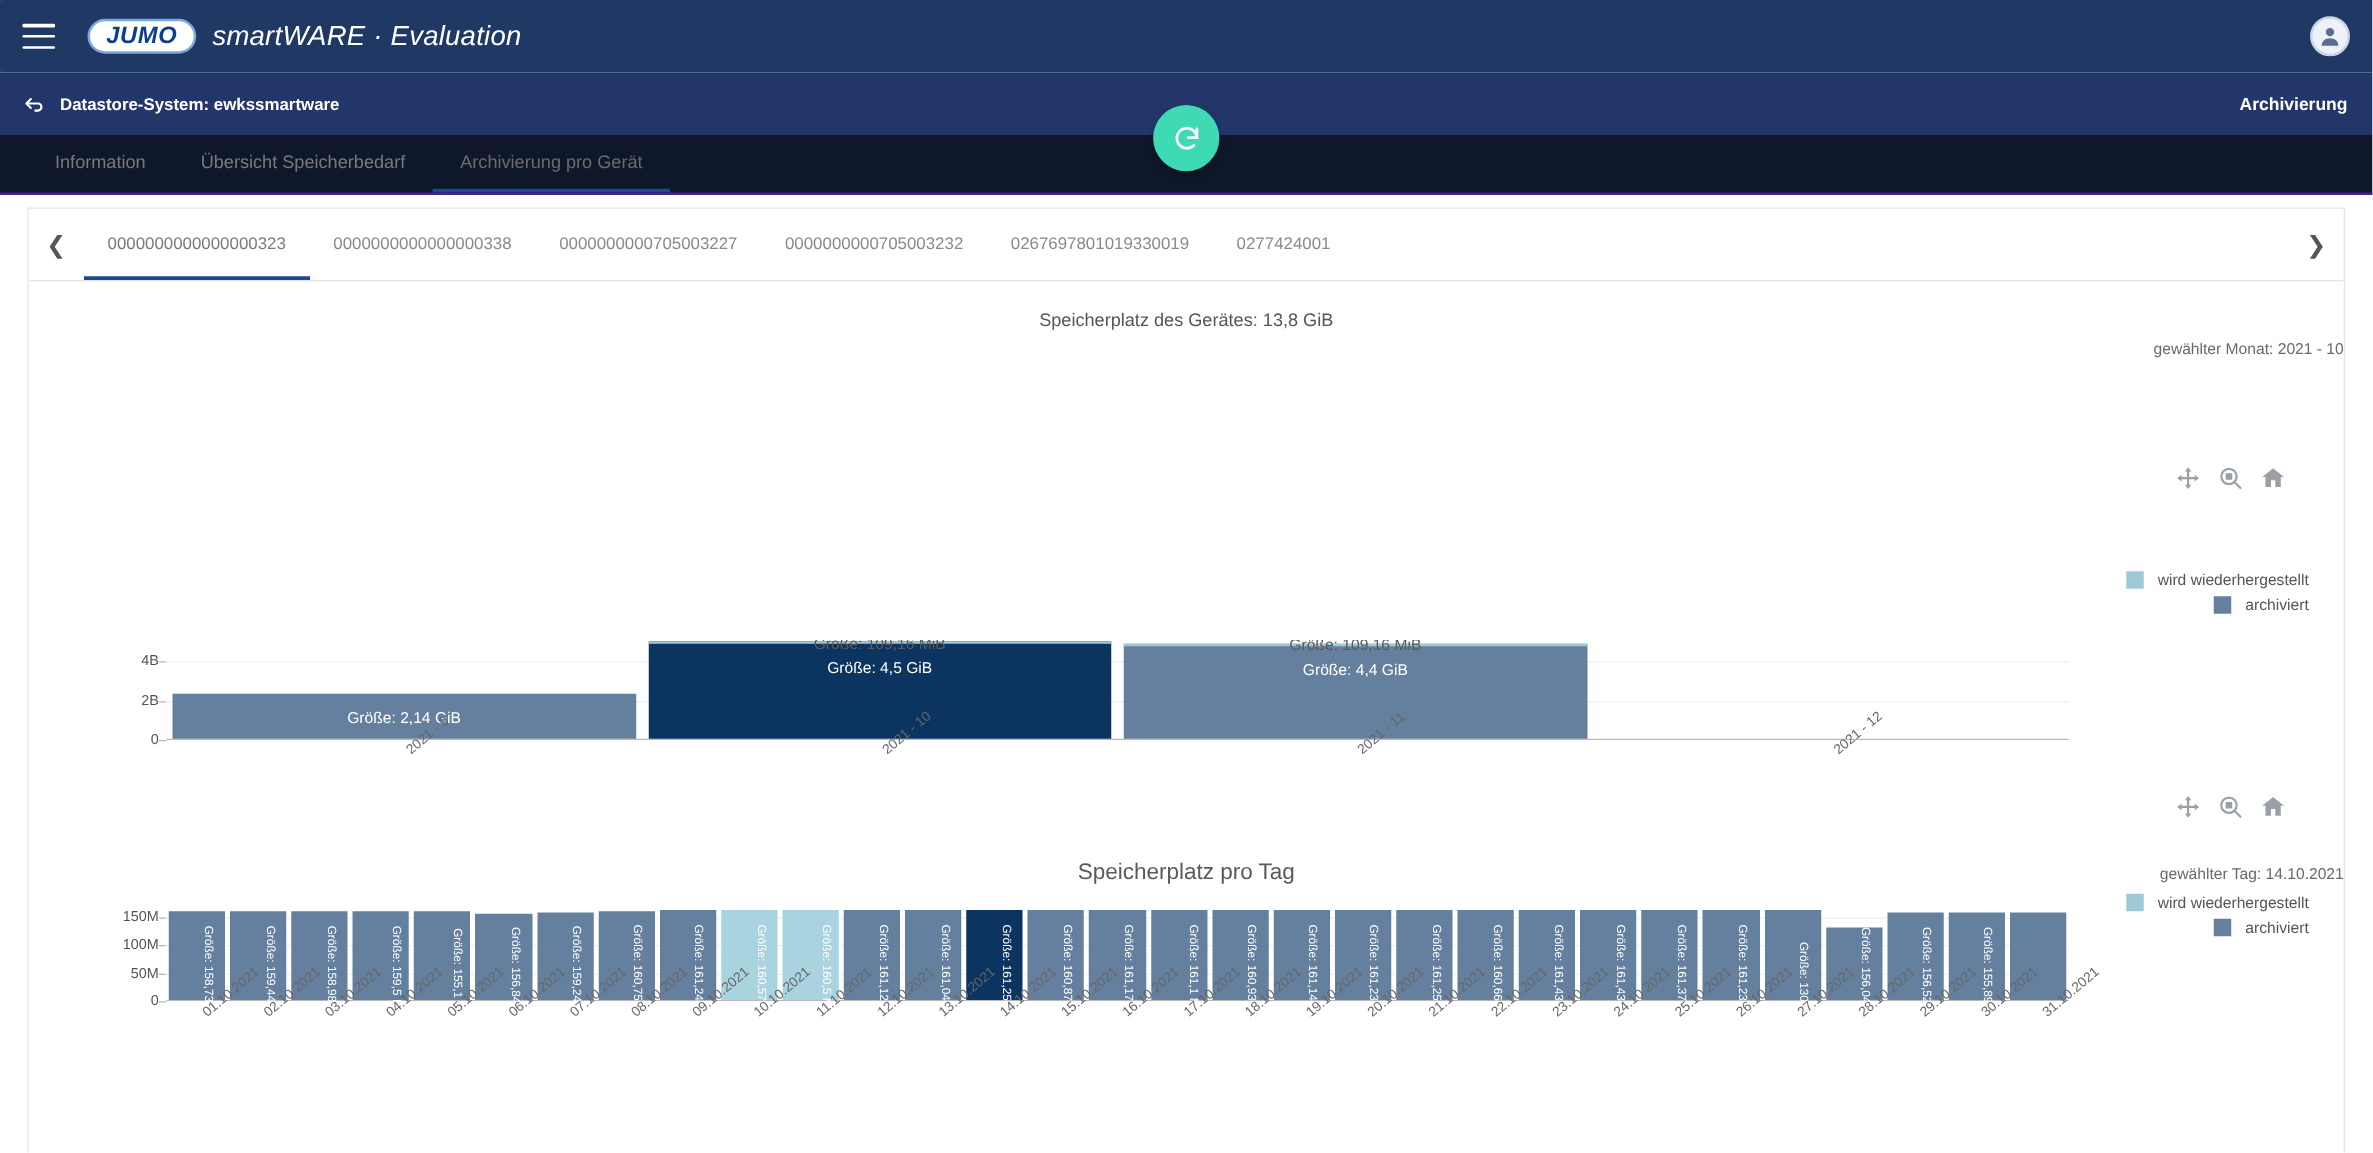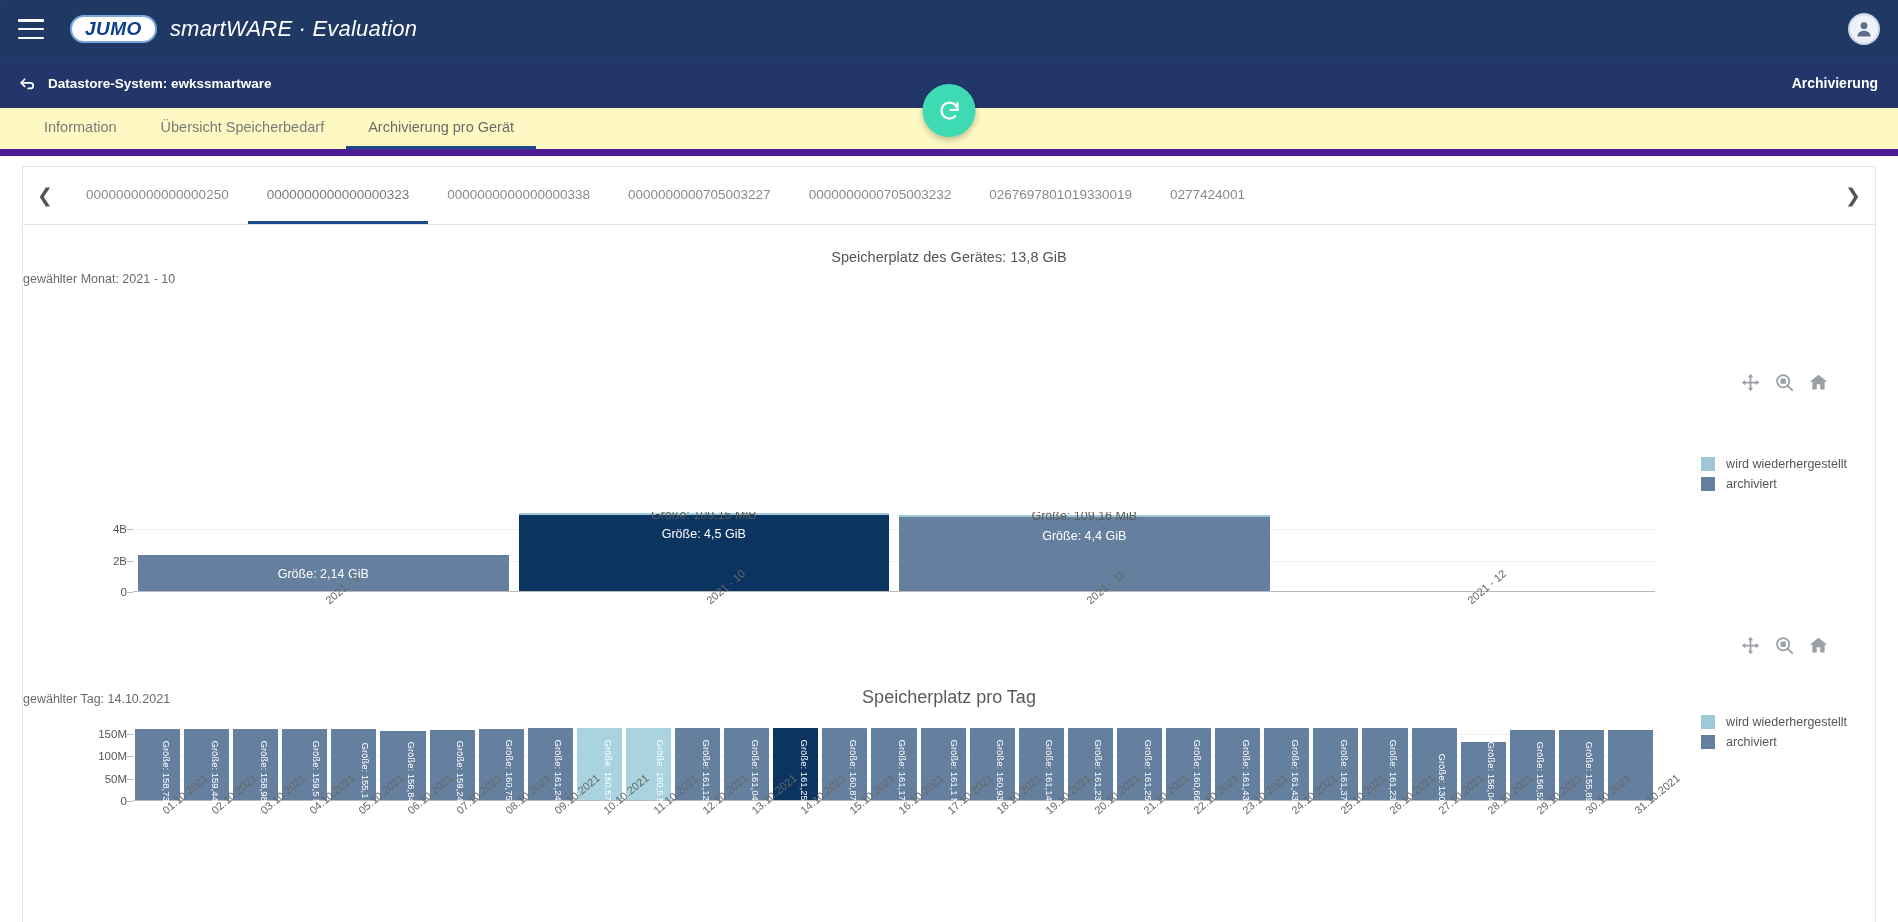--- a/index.html
+++ b/index.html
@@ -44,21 +44,21 @@
   .subbar-right { position:absolute; right:20px; font-size:14px; font-weight:bold; }
   .refresh-fab {
     position:absolute; left:50%; transform:translateX(-50%); top:26px;
     width:53px; height:53px; border-radius:50%;
     background:#3ddab4; border:none; cursor:pointer;
     box-shadow:0 3px 6px rgba(0,0,0,.25);
     display:flex; align-items:center; justify-content:center; z-index:5;
   }
 
   
-  .tabs { height:48px; background:#fef9c3; display:flex; align-items:stretch; padding-left:22px; border-bottom:7px solid #4c1d95; }
+  .tabs { height:48px; background:#0f172a; display:flex; align-items:stretch; padding-left:22px; border-bottom:2px solid #4c1d95; }
   .tab {
     display:flex; align-items:center; padding:0 22px; font-size:14.5px;
     color:#7a7a7a; cursor:pointer; border-bottom:3px solid transparent; white-space:nowrap;
   }
   .tab.active { color:#6b6b6b; border-bottom-color:#1a4a8a; }
 
   
   .card {
     margin:10px 22px 0 22px; border:1px solid #e6e6e6; background:#fff;
     height:830px; position:relative; overflow:hidden;
@@ -74,21 +74,21 @@
   .devtab {
     display:flex; align-items:center; justify-content:center; padding:0 19px;
     font-size:13.5px; color:#8a8a8a; white-space:nowrap; cursor:pointer;
     border-bottom:3px solid transparent; flex:0 0 auto;
   }
   .devtab.active { color:#7a7a7a; border-bottom-color:#1a4a8a; }
 
   
   .storage-line { text-align:center; font-size:14.5px; color:#555; margin-top:24px; }
   .chart-title { text-align:center; font-size:18px; color:#5a5a5a; margin-top:30px; }
-  .chart-sub   { text-align:left; font-size:12.5px; color:#6a6a6a; margin-top:7px; }
+  .chart-sub   { text-align:right; font-size:12.5px; color:#6a6a6a; margin-top:7px; }
 
   
   .plot-tools { position:absolute; display:flex; gap:13px; color:#9aa0a6; }
   .plot-tools svg { cursor:pointer; }
 
   
   .chart-area { position:relative; }
   .yaxis { position:absolute; left:0; top:0; width:88px; height:100%; }
   .ylab { position:absolute; right:6px; transform:translateY(-50%); font-size:11.5px; color:#555; text-align:right; }
   .plot { position:absolute; left:88px; right:0; top:0; bottom:0; overflow:hidden; }
@@ -117,21 +117,21 @@
     position:absolute; left:50%; top:6px; transform:translateX(-50%) rotate(90deg);
     transform-origin:center left; color:#fff; font-size:9.5px; white-space:nowrap;
   }
   .dxlab {
     position:absolute; top:4px; font-size:11px; color:#666; white-space:nowrap;
     transform:rotate(-40deg); transform-origin:left top;
   }
 
   
   .legend { position:absolute; font-size:12.5px; color:#555; }
-  .legend .row { display:flex; align-items:center; gap:11px; margin-bottom:6px; }
+  .legend .row { display:flex; align-items:center; gap:11px; margin-bottom:6px;justify-content:flex-end; }
   .legend .sw { width:14px; height:14px; display:inline-block; }
 </style>
 </head>
 <body>
 
 <div class="brandbar">
   <div class="hamb">
       <i></i>
       <i></i>
       <i></i>
@@ -169,21 +169,20 @@
   <div class="tab">Information</div>
   <div class="tab">Übersicht Speicherbedarf</div>
   <div class="tab active">Archivierung pro Gerät</div>
 </div>
 
 <div class="card">
 
   <div class="devstrip">
     <div class="arrow">❮</div>
     <div class="devlist">
-      <div class="devtab">0000000000000000250</div>
       <div class="devtab active">0000000000000000323</div>
       <div class="devtab">0000000000000000338</div>
       <div class="devtab">0000000000705003227</div>
       <div class="devtab">0000000000705003232</div>
       <div class="devtab">0267697801019330019</div>
       <div class="devtab">0277424001</div>
     </div>
     <div class="arrow">❯</div>
   </div>
 

